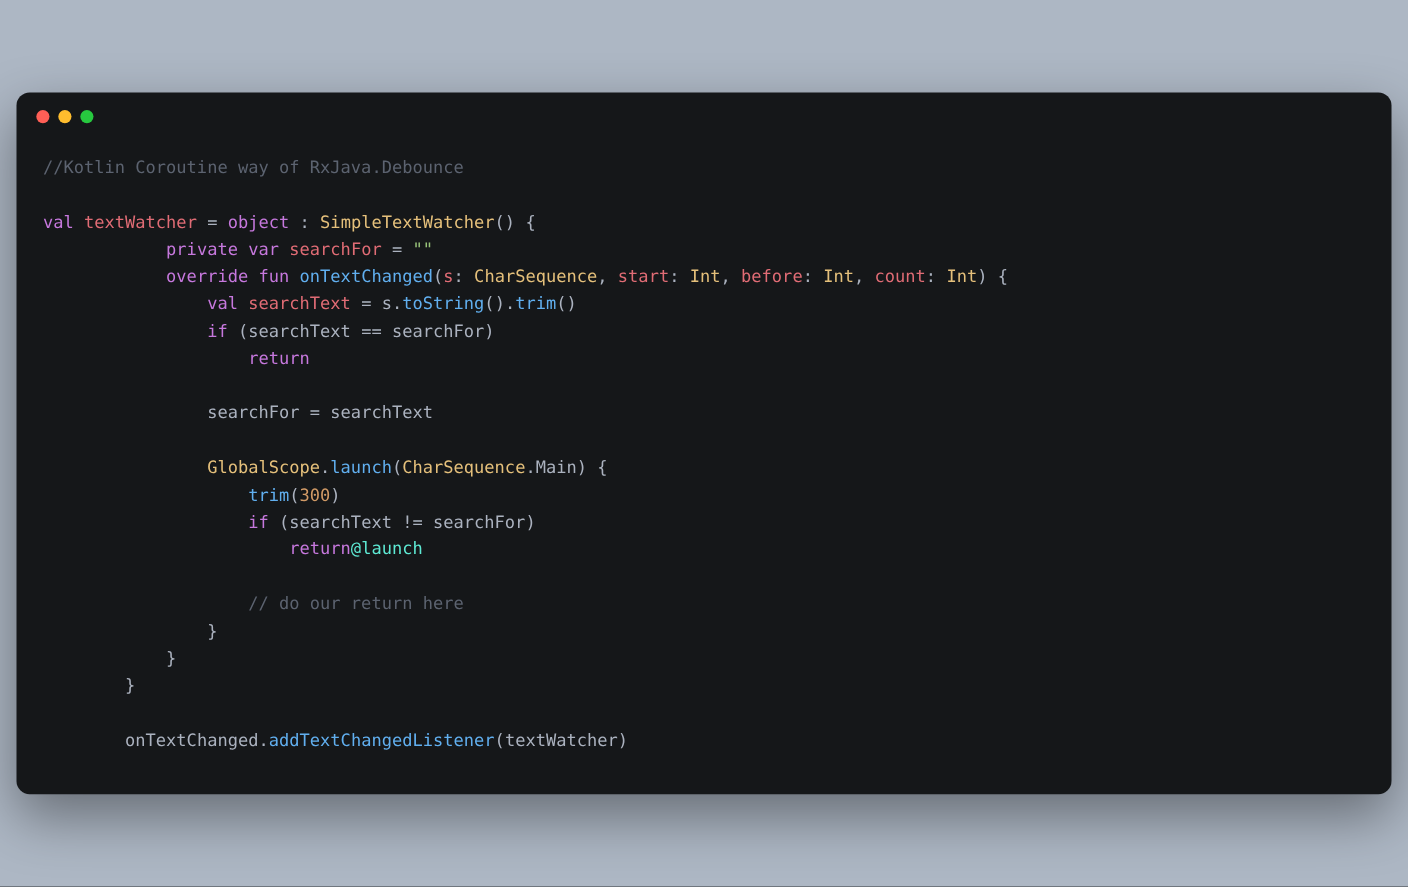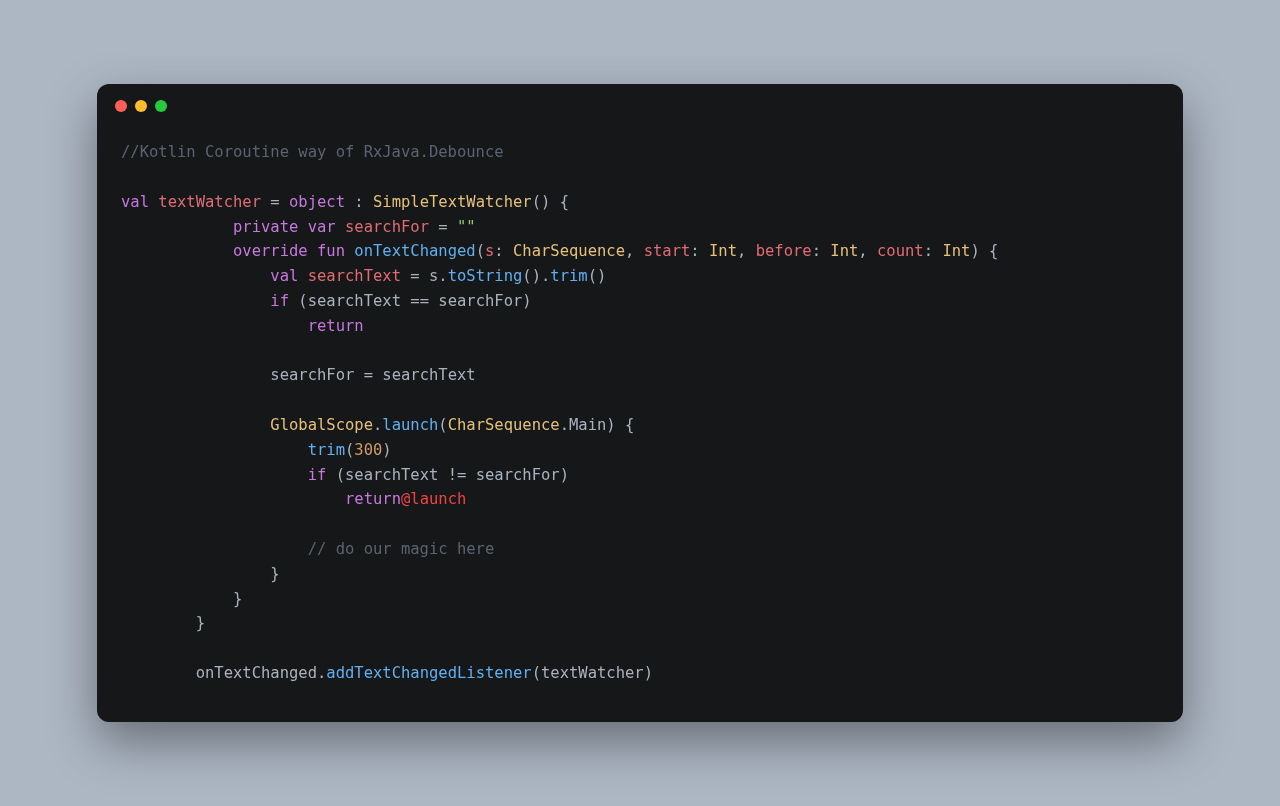--- a/index.html
+++ b/index.html
@@ -6,21 +6,21 @@
   body {
     width: 1280px;
     height: 806px;
     background: #adb7c4;
     display: flex;
     align-items: center;
     justify-content: center;
     font-family: "SF Mono", "Menlo", "Monaco", "Consolas", monospace;
   }
   .window {
-    width: 1086px;
+    width: 1250px;
     background: #151719;
     border-radius: 12px;
     box-shadow: 0 20px 50px rgba(0,0,0,0.4);
     overflow: hidden;
   }
   .titlebar {
     height: 44px;
     display: flex;
     align-items: center;
     padding-left: 18px;
@@ -43,21 +43,21 @@
   }
   .c-comment { color: #5c6370; font-style: normal; }
   .c-keyword { color: #c678dd; }
   .c-var { color: #e06c75; }
   .c-func { color: #61afef; }
   .c-type { color: #e5c07b; }
   .c-string { color: #98c379; }
   .c-num { color: #d19a66; text-align: right; }
   .c-op { color: #abb2bf; }
   .c-paren { color: #abb2bf; }
-  .c-label { color: #ef4444; }
+  .c-label { color: #5eead4; }
   .c-prop { color: #e06c75; }
   .c-plain { color: #abb2bf; }
 </style>
 </head>
 <body>
 
 <div class="window">
   <div class="titlebar">
     <div class="dot red"></div>
     <div class="dot yellow"></div>
@@ -72,19 +72,19 @@
                 <span class="c-keyword">if</span><span class="c-paren"> (</span><span class="c-plain">searchText</span><span class="c-op"> == </span><span class="c-plain">searchFor</span><span class="c-paren">)</span>
                     <span class="c-keyword">return</span>
 
                 <span class="c-plain">searchFor</span><span class="c-op"> = </span><span class="c-plain">searchText</span>
 
                 <span class="c-type">GlobalScope</span><span class="c-plain">.</span><span class="c-func">launch</span><span class="c-paren">(</span><span class="c-type">CharSequence</span>.<span class="c-plain">Main</span><span class="c-paren">) {</span>
                     <span class="c-func">trim</span><span class="c-paren">(</span><span class="c-num">300</span><span class="c-paren">)</span>
                     <span class="c-keyword">if</span><span class="c-paren"> (</span><span class="c-plain">searchText</span><span class="c-op"> != </span><span class="c-plain">searchFor</span><span class="c-paren">)</span>
                         <span class="c-keyword">return</span><span class="c-label">@launch</span>
 
-                    <span class="c-comment">// do our magic here</span>
+                    <span class="c-comment">// do our return here</span>
                 <span class="c-paren">}</span>
             <span class="c-paren">}</span>
         <span class="c-paren">}</span>
 
         <span class="c-plain">onTextChanged</span><span class="c-plain">.</span><span class="c-func">addTextChangedListener</span><span class="c-paren">(</span><span class="c-plain">textWatcher</span><span class="c-paren">)</span></div>
 </div>
 
 </body></html>

